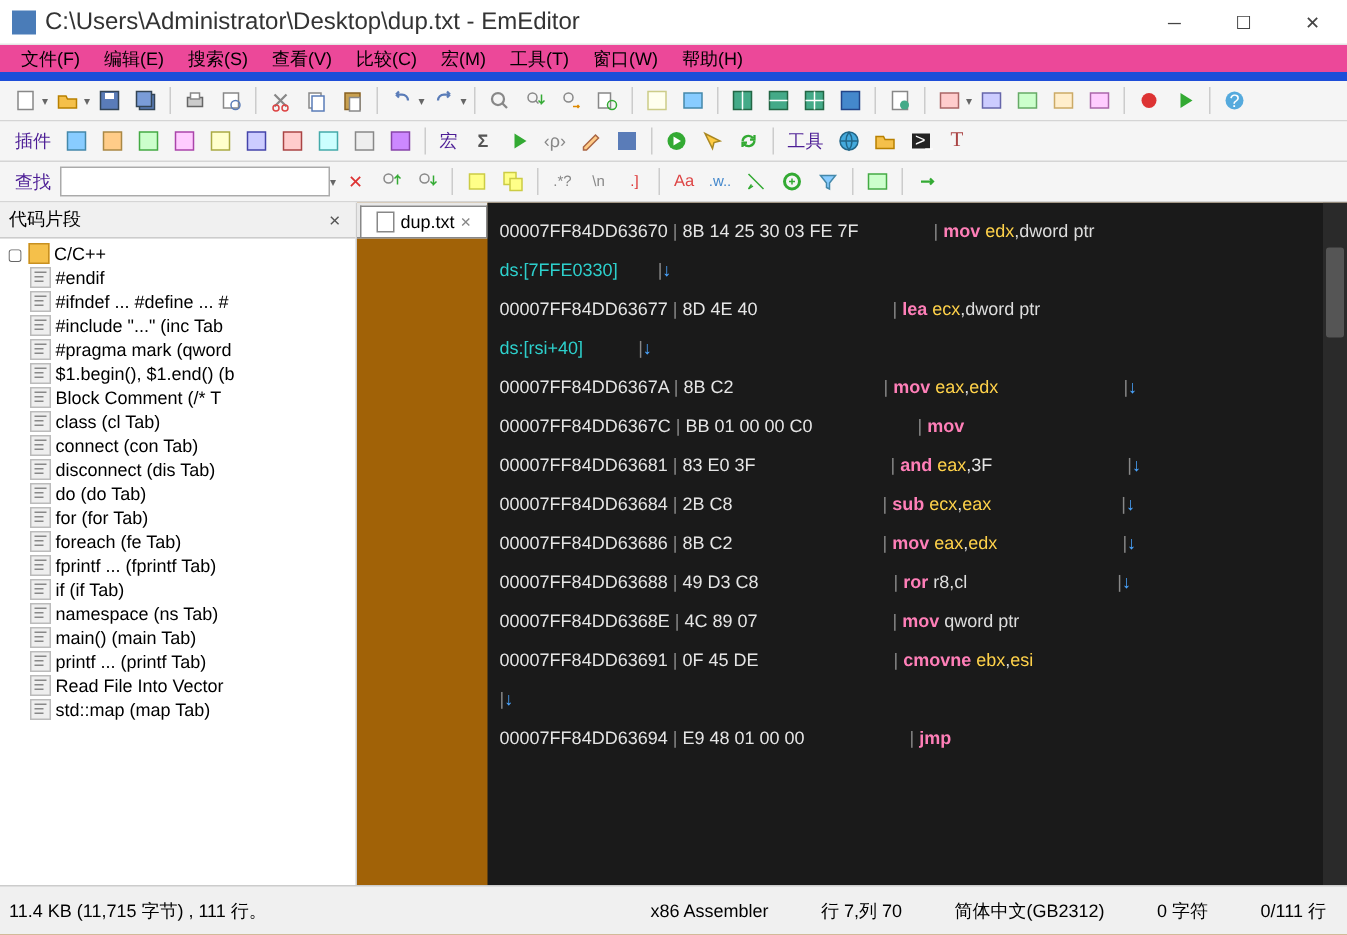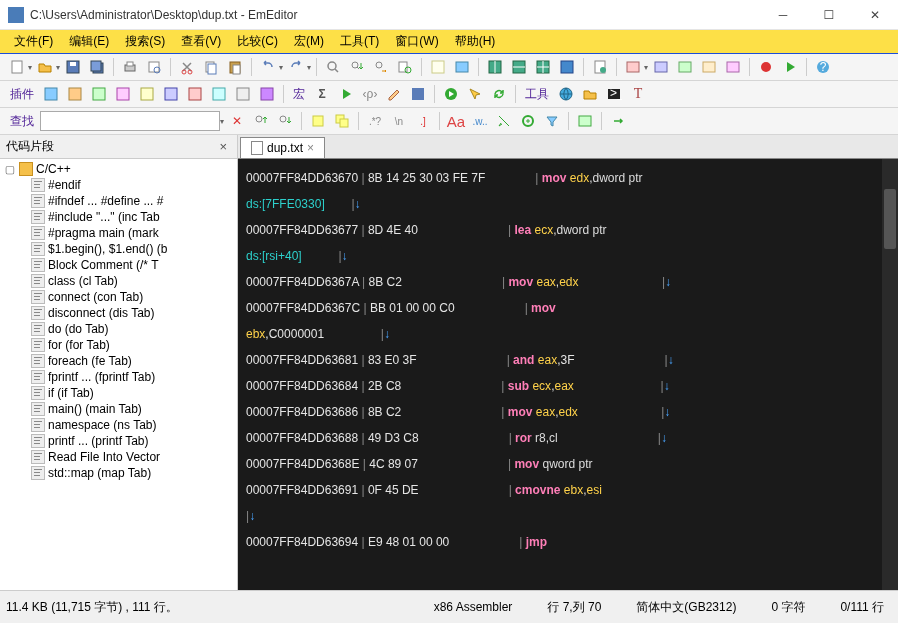--- a/index.html
+++ b/index.html
@@ -1,43 +1,43 @@
 <!DOCTYPE html>
 <html><head>
 <meta charset="utf-8">
 <style>
 *{margin:0;padding:0;box-sizing:border-box;font-family:"Microsoft YaHei","Segoe UI",sans-serif;font-size:12px}
 body{background:#f0f0f0;width:898px;height:623px;overflow:hidden;display:flex;flex-direction:column}
 .titlebar{background:#fff;height:30px;display:flex;align-items:center;padding:0 0 0 8px;border-bottom:1px solid #e5e5e5}
 .titlebar .appicon{width:16px;height:16px;margin-right:6px;background:#4a7cb8}
-.titlebar .title{flex:1;font-size:12px;color:#333}
+.titlebar .title{flex:1;font-size:16px;color:#333}
 .titlebar .winbtns{display:flex}
 .titlebar .winbtn{width:46px;height:30px;display:flex;align-items:center;justify-content:center;color:#444}
-.menubar{background:#fde047;height:24px;display:flex;align-items:center;padding:0 8px;gap:4px;border-bottom:1px solid #1d4ed8}
+.menubar{background:#ec4899;height:24px;display:flex;align-items:center;padding:0 8px;gap:4px;border-bottom:6px solid #1d4ed8}
 .menubar .menuitem{padding:2px 6px;cursor:default}
 .toolbar{background:#f5f5f5;display:flex;align-items:center;padding:2px 6px;gap:2px;border-bottom:1px solid #d5d5d5;flex-wrap:wrap}
 .toolbar .tbtn{width:22px;height:22px;display:flex;align-items:center;justify-content:center;border-radius:2px}
 .toolbar .sep{width:1px;height:18px;background:#ccc;margin:0 3px}
 .toolbar .drop{font-size:8px;color:#666;margin-left:-2px}
 .toolbar .lbl{padding:0 4px;color:#4c1d95}
 .toolbar input{height:20px;border:1px solid #aaa;padding:0 3px;background:#fff}
 .main{flex:1;display:flex;overflow:hidden}
 .sidebar{width:238px;background:#fff;border-right:1px solid #ccc;display:flex;flex-direction:column}
 .sidebar .panehdr{background:#f0f0f0;border-bottom:1px solid #ccc;padding:3px 6px;display:flex;align-items:center;justify-content:space-between}
 .sidebar .panehdr .x{font-size:13px;color:#555;cursor:default;padding:0 4px}
 .tree{flex:1;overflow:auto;padding:2px 0}
 .treenode{display:flex;align-items:center;padding:1px 0 1px 4px;white-space:nowrap;gap:3px}
 .treenode .exp{width:12px;text-align:center;color:#666;font-size:11px}
 .treenode .ic{width:14px;height:14px;flex-shrink:0}
 .folder{background:#f5c04a;border:1px solid #c89020}
 .snip{background:#eee;border:1px solid #bbb;position:relative}
 .snip:before{content:"";position:absolute;left:2px;top:2px;right:2px;height:1px;background:#888}
 .snip:after{content:"";position:absolute;left:2px;top:5px;right:4px;height:1px;background:#888;box-shadow:0 3px 0 #888}
-.treenode.sub{padding-left:31px}
-.editor{flex:1;display:flex;flex-direction:column;background:#a16207}
+.treenode.sub{padding-left:20px}
+.editor{flex:1;display:flex;flex-direction:row;background:#a16207}
 .tabbar{background:#e8e8e8;height:24px;display:flex;align-items:flex-end;border-bottom:1px solid #888}
 .tab{background:#fff;border:1px solid #888;border-bottom:none;padding:3px 10px;display:flex;align-items:center;gap:4px;margin-left:2px}
 .tab .ficon{width:12px;height:14px;background:#fff;border:1px solid #888;position:relative}
 .code{flex:1;overflow:auto;background:#1a1a1a;color:#ddd;font-family:Consolas,monospace;font-size:15px;padding:6px 8px;line-height:26px;position:relative}
 .line{white-space:pre}
 .addr{color:#e5e5e5}
 .pipe{color:#888}
 .byt{color:#e5e5e5}
 .mn{color:#ff7fb8;font-weight:bold}
 .reg{color:#ffd24a;font-weight:normal}
@@ -400,21 +400,21 @@
       <svg width="16" height="16">
         <rect x="2" y="2" width="8" height="8" fill="#ff8" stroke="#cc4"></rect>
         <rect x="6" y="6" width="8" height="8" fill="#ff8" stroke="#cc4"></rect>
       </svg>
     </div>
   <div class="sep"></div>
   <div class="tbtn" style="color:#888;font-size:10px">.*?</div>
   <div class="tbtn" style="color:#888;font-size:10px">\n</div>
   <div class="tbtn" style="color:#d33;font-size:10px">.]</div>
   <div class="sep"></div>
-  <div class="tbtn" style="color:#d44;font-size:15px">Aa</div>
+  <div class="tbtn" style="color:#d44;font-size:11px">Aa</div>
   <div class="tbtn" style="color:#48c;font-size:10px">.w..</div>
   <div class="tbtn">
       <svg width="16" height="16">
         <path d="M3 3l10 10M5 10l-2 3 3-2" stroke="#3a3" fill="none"></path>
       </svg>
     </div>
   <div class="tbtn">
       <svg width="16" height="16">
         <circle cx="8" cy="8" r="5" fill="none" stroke="#3a3" stroke-width="2"></circle>
         <line x1="6" y1="8" x2="10" y2="8" stroke="#3a3"></line>
@@ -460,21 +460,21 @@
           <div class="treenode sub">
             <span class="ic snip"></span>
             <span>#ifndef ... #define ... #</span>
           </div>
           <div class="treenode sub">
             <span class="ic snip"></span>
             <span>#include "..."  (inc Tab</span>
           </div>
           <div class="treenode sub">
             <span class="ic snip"></span>
-            <span>#pragma main  (mark</span>
+            <span>#pragma mark  (qword</span>
           </div>
           <div class="treenode sub">
             <span class="ic snip"></span>
             <span>$1.begin(), $1.end()  (b</span>
           </div>
           <div class="treenode sub">
             <span class="ic snip"></span>
             <span>Block Comment  (/* T</span>
           </div>
           <div class="treenode sub">
@@ -504,25 +504,25 @@
           <div class="treenode sub">
             <span class="ic snip"></span>
             <span>fprintf ...  (fprintf Tab)</span>
           </div>
           <div class="treenode sub">
             <span class="ic snip"></span>
             <span>if  (if Tab)</span>
           </div>
           <div class="treenode sub">
             <span class="ic snip"></span>
+            <span>namespace  (ns Tab)</span>
+          </div>
+          <div class="treenode sub">
+            <span class="ic snip"></span>
             <span>main()  (main Tab)</span>
-          </div>
-          <div class="treenode sub">
-            <span class="ic snip"></span>
-            <span>namespace  (ns Tab)</span>
           </div>
           <div class="treenode sub">
             <span class="ic snip"></span>
             <span>printf ...  (printf Tab)</span>
           </div>
           <div class="treenode sub">
             <span class="ic snip"></span>
             <span>Read File Into Vector</span>
           </div>
           <div class="treenode sub">
@@ -541,21 +541,20 @@
         <span style="color:#888">×</span>
       </div>
     </div>
     <div class="code">
 <div class="line"><span class="addr">00007FF84DD63670</span> <span class="pipe">|</span> <span class="byt">8B 14 25 30 03 FE 7F</span>               <span class="pipe">|</span> <span class="mn">mov</span> <span class="reg">edx</span><span>,dword ptr</span> </div>
 <div class="line"><span class="bcy">ds:[7FFE0330]</span>        <span class="pipe">|</span><span class="arr">↓</span></div>
 <div class="line"><span class="addr">00007FF84DD63677</span> <span class="pipe">|</span> <span class="byt">8D 4E 40</span>                           <span class="pipe">|</span> <span class="mn">lea</span> <span class="reg">ecx</span><span>,dword ptr</span> </div>
 <div class="line"><span class="bcy">ds:[rsi+40]</span>           <span class="pipe">|</span><span class="arr">↓</span></div>
 <div class="line"><span class="addr">00007FF84DD6367A</span> <span class="pipe">|</span> <span class="byt">8B C2</span>                              <span class="pipe">|</span> <span class="mn">mov</span> <span class="reg">eax</span>,<span class="reg">edx</span>                         <span class="pipe">|</span><span class="arr">↓</span></div>
 <div class="line"><span class="addr">00007FF84DD6367C</span> <span class="pipe">|</span> <span class="byt">BB 01 00 00 C0</span>                     <span class="pipe">|</span> <span class="mn">mov</span> </div>
-<div class="line"><span class="reg">ebx</span><span class="num">,C0000001</span>                 <span class="pipe">|</span><span class="arr">↓</span></div>
 <div class="line"><span class="addr">00007FF84DD63681</span> <span class="pipe">|</span> <span class="byt">83 E0 3F</span>                           <span class="pipe">|</span> <span class="mn">and</span> <span class="reg">eax</span><span class="num">,3F</span>                           <span class="pipe">|</span><span class="arr">↓</span></div>
 <div class="line"><span class="addr">00007FF84DD63684</span> <span class="pipe">|</span> <span class="byt">2B C8</span>                              <span class="pipe">|</span> <span class="mn">sub</span> <span class="reg">ecx</span>,<span class="reg">eax</span>                          <span class="pipe">|</span><span class="arr">↓</span></div>
 <div class="line"><span class="addr">00007FF84DD63686</span> <span class="pipe">|</span> <span class="byt">8B C2</span>                              <span class="pipe">|</span> <span class="mn">mov</span> <span class="reg">eax</span>,<span class="reg">edx</span>                         <span class="pipe">|</span><span class="arr">↓</span></div>
 <div class="line"><span class="addr">00007FF84DD63688</span> <span class="pipe">|</span> <span class="byt">49 D3 C8</span>                           <span class="pipe">|</span> <span class="mn">ror</span><span> r8,cl</span>                              <span class="pipe">|</span><span class="arr">↓</span></div>
 <div class="line"><span class="addr">00007FF84DD6368E</span> <span class="pipe">|</span> <span class="byt">4C 89 07</span>                           <span class="pipe">|</span> <span class="mn">mov</span><span> qword ptr</span> </div>
 <div class="line"><span class="addr">00007FF84DD63691</span> <span class="pipe">|</span> <span class="byt">0F 45 DE</span>                           <span class="pipe">|</span> <span class="mn">cmovne</span> <span class="reg">ebx</span>,<span class="reg">esi</span>                  </div>
 <div class="line"><span class="pipe">|</span><span class="arr">↓</span></div>
 <div class="line"><span class="addr">00007FF84DD63694</span> <span class="pipe">|</span> <span class="byt">E9 48 01 00 00</span>                     <span class="pipe">|</span> <span class="mn">jmp</span> </div>
       <div class="vscroll">
           <div class="thumb"></div>

